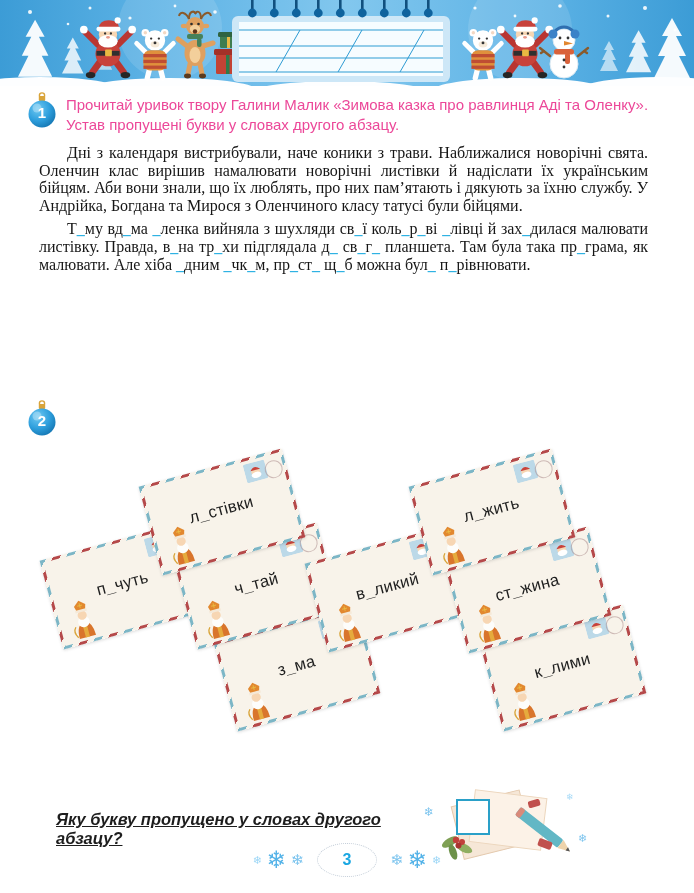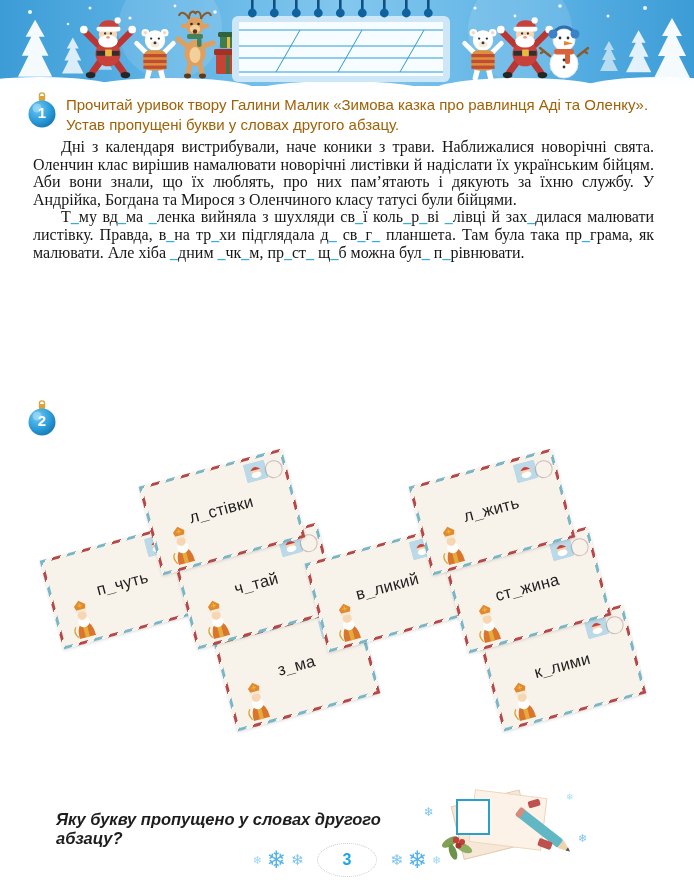--- a/index.html
+++ b/index.html
@@ -10,47 +10,47 @@
   .header{position:absolute;left:0;top:0;width:694px;height:86px;}
   .header svg{position:absolute;left:0;top:0;}
   .char{position:absolute;}
 
   
   .ex{position:absolute;left:26px;width:640px;display:flex;align-items:flex-start;gap:8px;}
   .ex1{top:92px}.ex2{top:400px}
   .badge{flex:0 0 32px;position:relative;height:42px;margin-top:-4px;}
   .badge-num{position:absolute;left:0;top:16px;width:32px;text-align:center;
              font-weight:bold;font-size:15px;color:#fff;}
-  .instruction{margin:3px 0 0;font-size:15px;line-height:20px;color:#a16207;}
+  .instruction{margin:3px 0 0;font-size:15px;line-height:20px;color:#ec4899;}
 
   
   .story{position:absolute;left:33px;top:138px;width:621px;
          font-family:"Liberation Serif",serif;font-size:16px;line-height:17.6px;
          text-align:justify;color:#161616;}
-  .story p{margin:0;text-indent:28px;}
+  .story p{margin:6px;text-indent:28px;}
   .blank{color:#2fb2e3;font-weight:bold;}
   .blank-b{font-weight:bold;}
 
   
   .envelope{position:absolute;width:148px;height:92px;padding:3px;box-sizing:border-box;
             transform:rotate(-15deg);
             background:repeating-linear-gradient(-45deg,#b5494a 0 6px,#f8f3ea 6px 11px,
                        #7cb6c6 11px 17px,#f8f3ea 17px 22px);
             box-shadow:0 1px 3px rgba(60,60,60,.18);}
   .env-inner{position:relative;width:100%;height:100%;background:#f8f3ea;}
   .env-word{position:absolute;left:0;right:0;top:50%;transform:translateY(-64%);
             text-align:center;font-size:16.5px;color:#1e1e1e;letter-spacing:.3px;}
   .nicholas{position:absolute;left:9px;bottom:0;width:30px;height:44px;}
   .stamp{position:absolute;top:3px;right:17px;width:22px;height:19px;}
   .postmark{position:absolute;top:6px;right:1px;width:16px;height:16px;border-radius:50%;
             border:1.5px solid rgba(172,140,140,.55);}
 
   
   .question{position:absolute;left:56px;top:810px;width:378px;margin:0;
-            font-size:16.5px;font-weight:bold;font-style:italic;color:#1d1d1d;}
+            font-size:16.5px;font-weight:bold;font-style:italic;color:#1d1d1d;text-decoration:underline;}
   .answer-decor{position:absolute;left:420px;top:780px;width:178px;height:88px;}
   .answer-box{position:absolute;left:456px;top:799px;width:30px;height:32px;
               background:#fff;border:2px solid #2aa0c8;z-index:3;}
   .page-footer{position:absolute;left:0;top:843px;width:694px;text-align:center;}
   .snowflake{font-family:"DejaVu Sans",sans-serif;vertical-align:middle;}
   .sf-s{font-size:11px;color:#9bd6f6;}
   .sf-m{font-size:15px;color:#7cc4ee;}
   .sf-l{font-size:24px;color:#54b3e8;}
   .page-oval{display:inline-block;width:58px;height:32px;line-height:32px;margin:0 9px;
              border:1.6px dotted #c3cdd8;border-radius:50%;vertical-align:middle;

